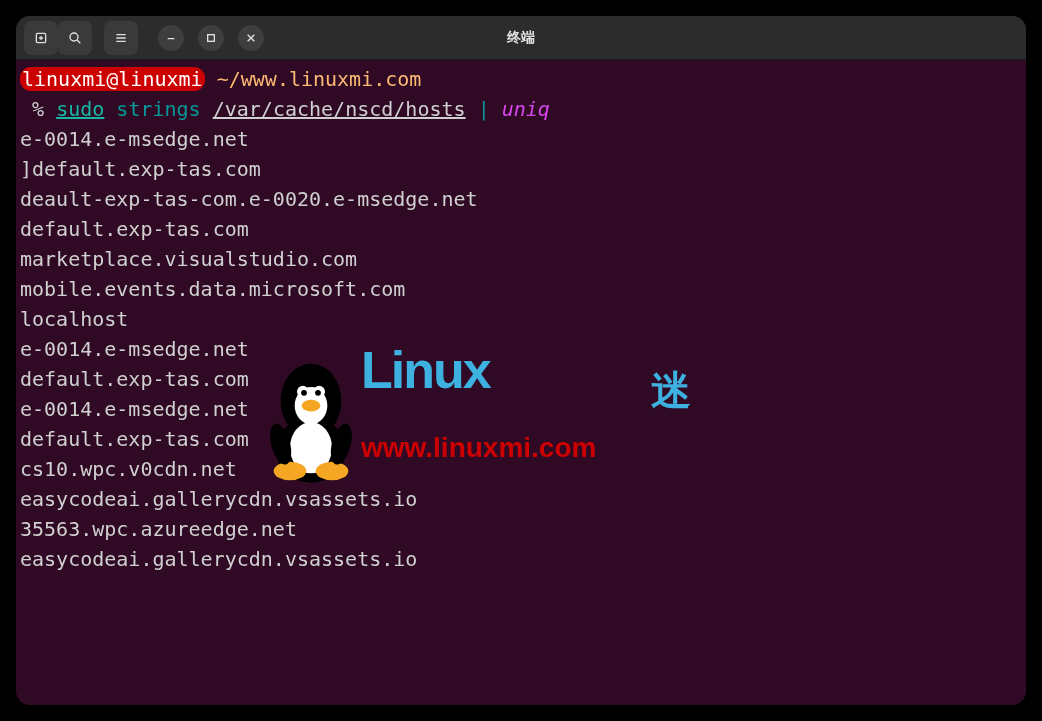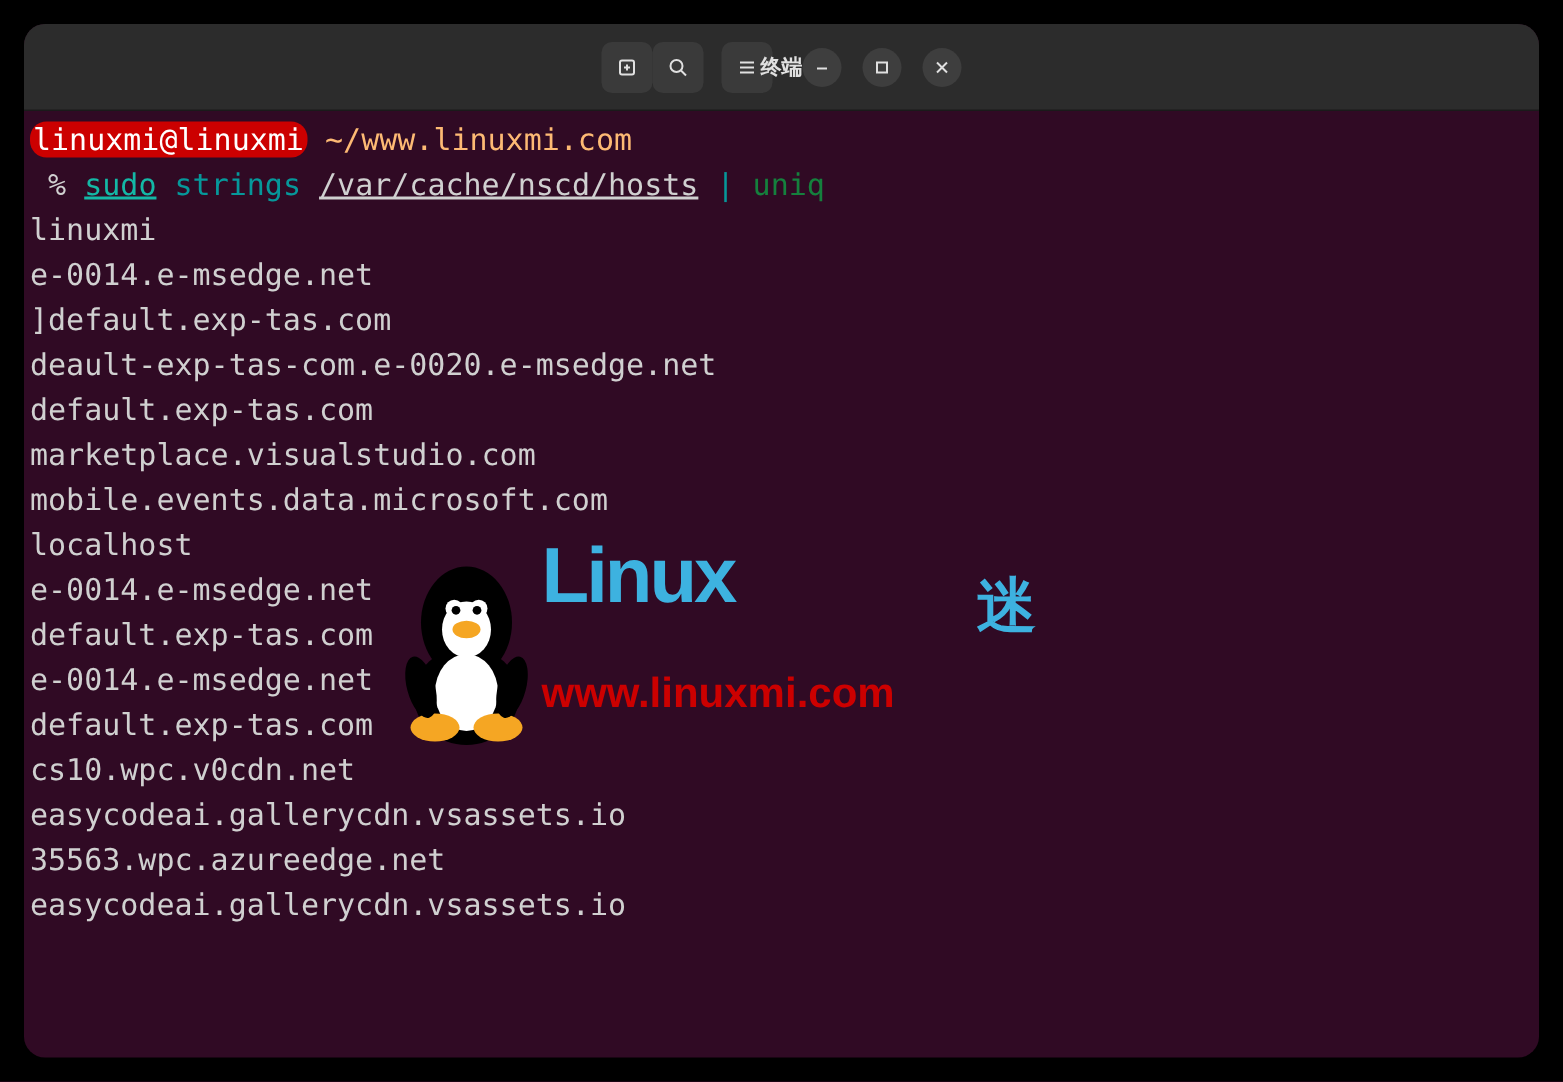--- a/index.html
+++ b/index.html
@@ -21,25 +21,25 @@
       left: 16px;
       right: 16px;
       bottom: 16px;
       background: #300a24;
       border-radius: 14px;
       overflow: hidden;
       display: flex;
       flex-direction: column;
     }
     .titlebar {
-      height: 58px;
+      height: 44px;
       background: #2c2c2c;
       display: flex;
       align-items: center;
-      justify-content: center;
+      justify-content: flex-start;
       padding: 0 8px;
       border-bottom: 1px solid #1a1a1a;
     }
     .titlebar-left {
       display: flex;
       align-items: center;
     }
     .titlebar-center {
       position: absolute;
       left: 50%;
@@ -119,21 +119,22 @@
       color: #06989a;
     }
     .cmd-arg {
       color: #d0d0d0;
       text-decoration: underline;
     }
     .cmd-pipe {
       color: #06989a;
     }
     .cmd-uniq {
-      color: #15803d;
+      color: #d946ef;
+      font-style: italic;
     }
     .watermark {
       position: absolute;
       top: 295px;
       left: 235px;
       pointer-events: none;
       z-index: 10;
     }
     .watermark-text {
       font-family: Arial, sans-serif;
@@ -219,21 +220,20 @@
             </svg>
         </div>
       </div>
     </div>
   </div>
 
   <div class="terminal-content">
     <div class="line"><span class="user-host">linuxmi@linuxmi</span> <span class="path">~/www.linuxmi.com</span></div>
     <div class="line"> <span class="prompt-symbol">%</span> <span class="cmd-sudo">sudo</span> <span class="cmd-strings">strings</span> <span class="cmd-arg">/var/cache/nscd/hosts</span> <span class="cmd-pipe">|</span> <span class="cmd-uniq">uniq</span></div>
     <div id="output-lines">
-        <div class="line">linuxmi</div>
         <div class="line">e-0014.e-msedge.net</div>
         <div class="line">]default.exp-tas.com</div>
         <div class="line">deault-exp-tas-com.e-0020.e-msedge.net</div>
         <div class="line">default.exp-tas.com</div>
         <div class="line">marketplace.visualstudio.com</div>
         <div class="line">mobile.events.data.microsoft.com</div>
         <div class="line">localhost</div>
         <div class="line">e-0014.e-msedge.net</div>
         <div class="line">default.exp-tas.com</div>
         <div class="line">e-0014.e-msedge.net</div>

